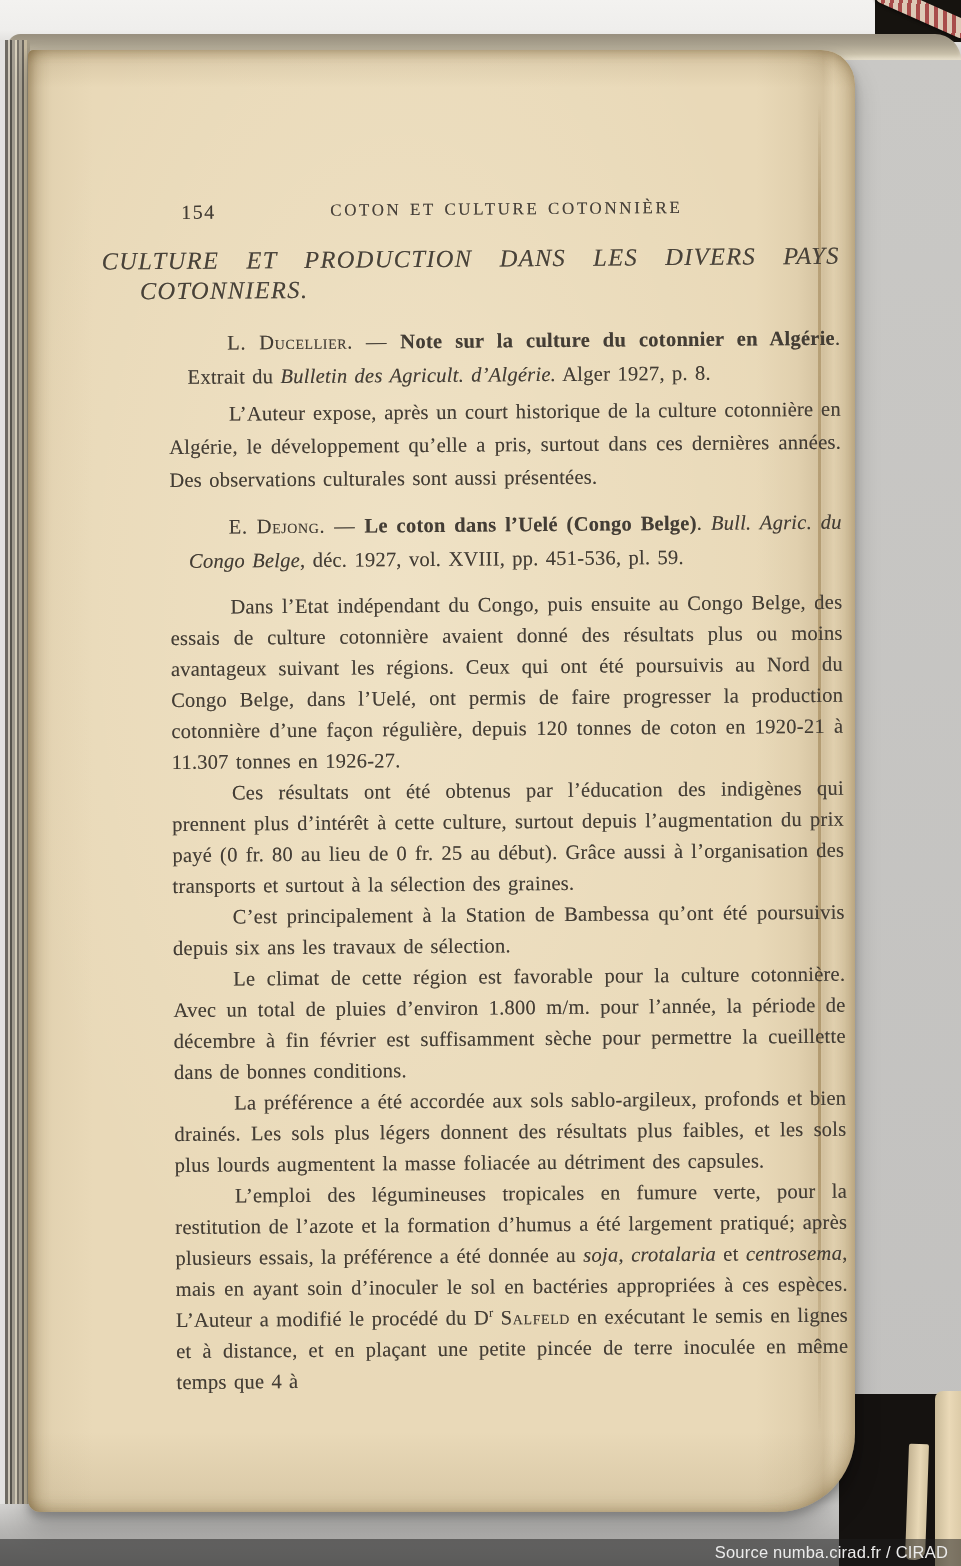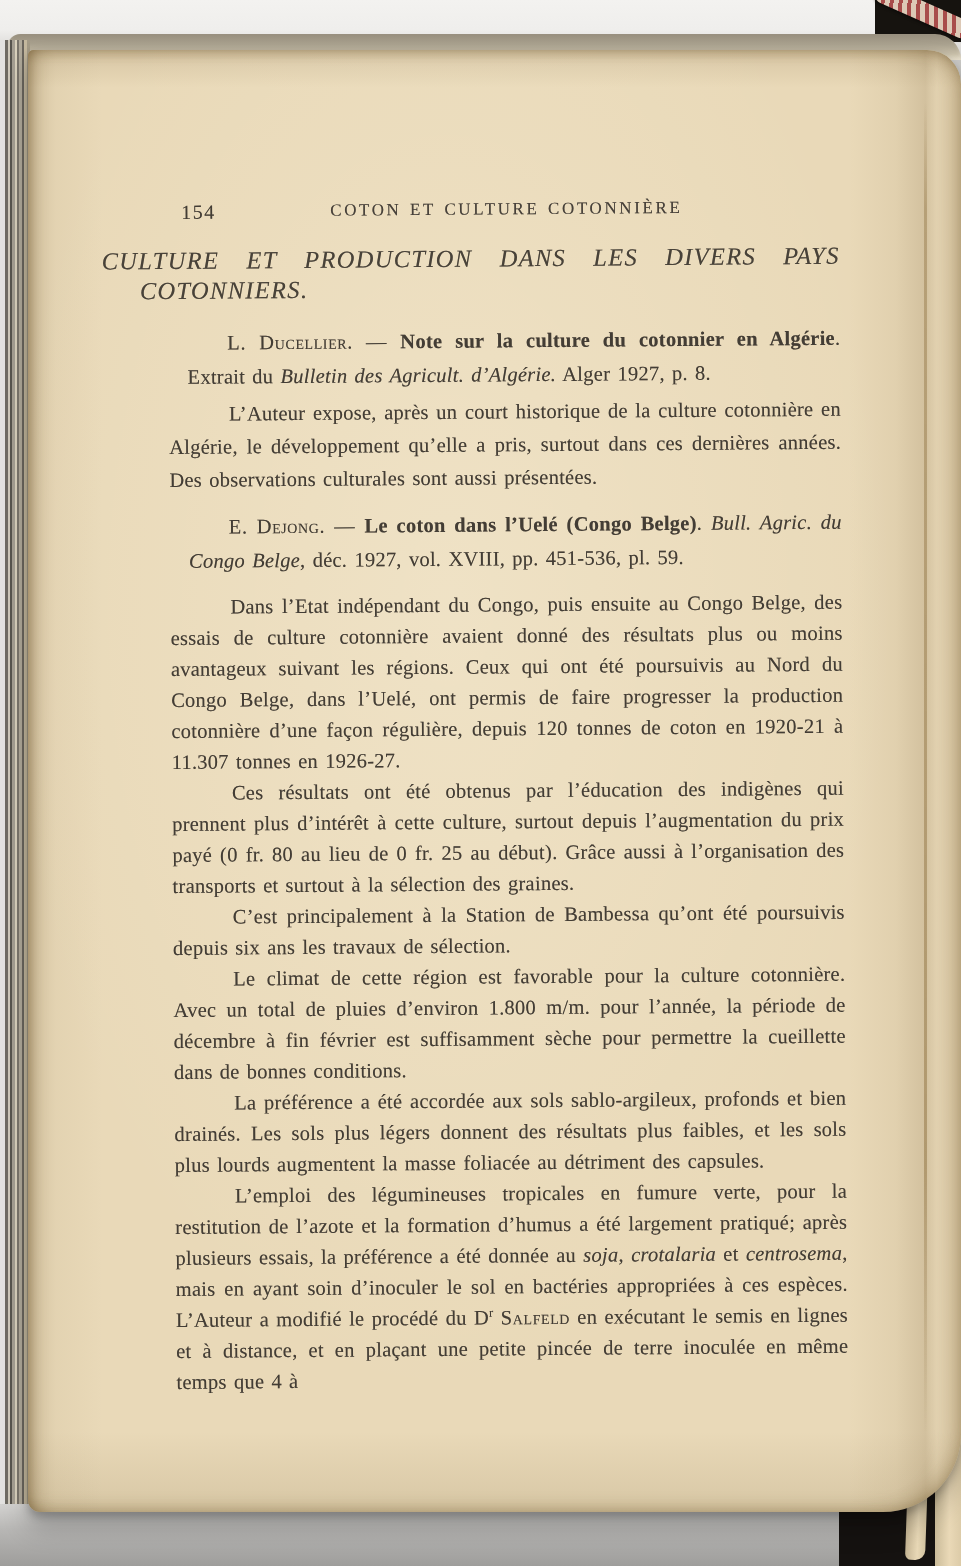--- a/index.html
+++ b/index.html
@@ -47,21 +47,21 @@
   }
   .fore-edge-right{
     position:absolute;right:0;bottom:0;width:26px;height:175px;z-index:2;
     background:linear-gradient(90deg,#cabb99,#ead9b7 55%,#dccb a8);
     background:linear-gradient(90deg,#cabb99,#ead9b7 55%,#dccba8);
     border-radius:8px 0 0 0;
   }
 
   
   .page{
-    position:absolute;left:28px;top:50px;width:933px;height:1462px;z-index:3;
+    position:absolute;left:28px;top:50px;width:827px;height:1462px;z-index:3;
     background:
       radial-gradient(ellipse at 45% 38%, rgba(255,249,232,0.28), rgba(255,249,232,0) 62%),
       linear-gradient(90deg, rgba(115,95,55,0.20) 0, rgba(115,95,55,0.05) 3%, rgba(115,95,55,0) 8%,
                       rgba(115,95,55,0) 88%, rgba(130,105,60,0.08) 93%, rgba(120,95,55,0.20) 96.2%,
                       rgba(120,95,55,0.05) 97.4%, rgba(145,120,75,0.14) 100%),
       linear-gradient(180deg, rgba(115,95,55,0.16) 0, rgba(115,95,55,0) 2.6%,
                       rgba(115,95,55,0) 94.5%, rgba(115,95,55,0.15) 100%),
       #e9d9b8;
     border-radius:5px 34px 78px 12px;
     box-shadow:
@@ -159,14 +159,17 @@
         <p class="para">Ces résultats ont été obtenus par l’éducation des indigènes qui prennent plus d’intérêt à cette culture, surtout depuis l’augmentation du prix payé (0 fr. 80 au lieu de 0 fr. 25 au début). Grâce aussi à l’organisation des transports et surtout à la sélection des graines.</p>
         <p class="para">C’est principalement à la Station de Bambessa qu’ont été poursuivis depuis six ans les travaux de sélection.</p>
         <p class="para">Le climat de cette région est favorable pour la culture cotonnière. Avec un total de pluies d’environ 1.800 m/m. pour l’année, la période de décembre à fin février est suffisamment sèche pour permettre la cueillette dans de bonnes conditions.</p>
         <p class="para">La préférence a été accordée aux sols sablo-argileux, profonds et bien drainés. Les sols plus légers donnent des résultats plus faibles, et les sols plus lourds augmentent la masse foliacée au détriment des capsules.</p>
         <p class="para"><span class="seg seg-n">L’emploi des légumineuses tropicales en fumure verte, pour la restitution de l’azote et la formation d’humus a été largement pratiqué; après plusieurs essais, la préférence a été donnée au </span><span class="seg seg-i">soja</span><span class="seg seg-n">, </span><span class="seg seg-i">crotalaria</span><span class="seg seg-n"> et </span><span class="seg seg-i">centrosema</span><span class="seg seg-n">, mais en ayant soin d’inoculer le sol en bactéries appropriées à ces espèces. L’Auteur a modifié le procédé du D</span><span class="seg seg-sup">r</span><span class="seg seg-n"> </span><span class="seg seg-sc">Salfeld</span><span class="seg seg-n"> en exécutant le semis en lignes et à distance, et en plaçant une petite pincée de terre inoculée en même temps que 4 à</span></p>
       </div>
 
     </div>
   </div>
 
+  <div class="credit-bar">
+    <span>Source numba.cirad.fr / CIRAD</span>
+  </div>
 
 </div>
 
 </body></html>

